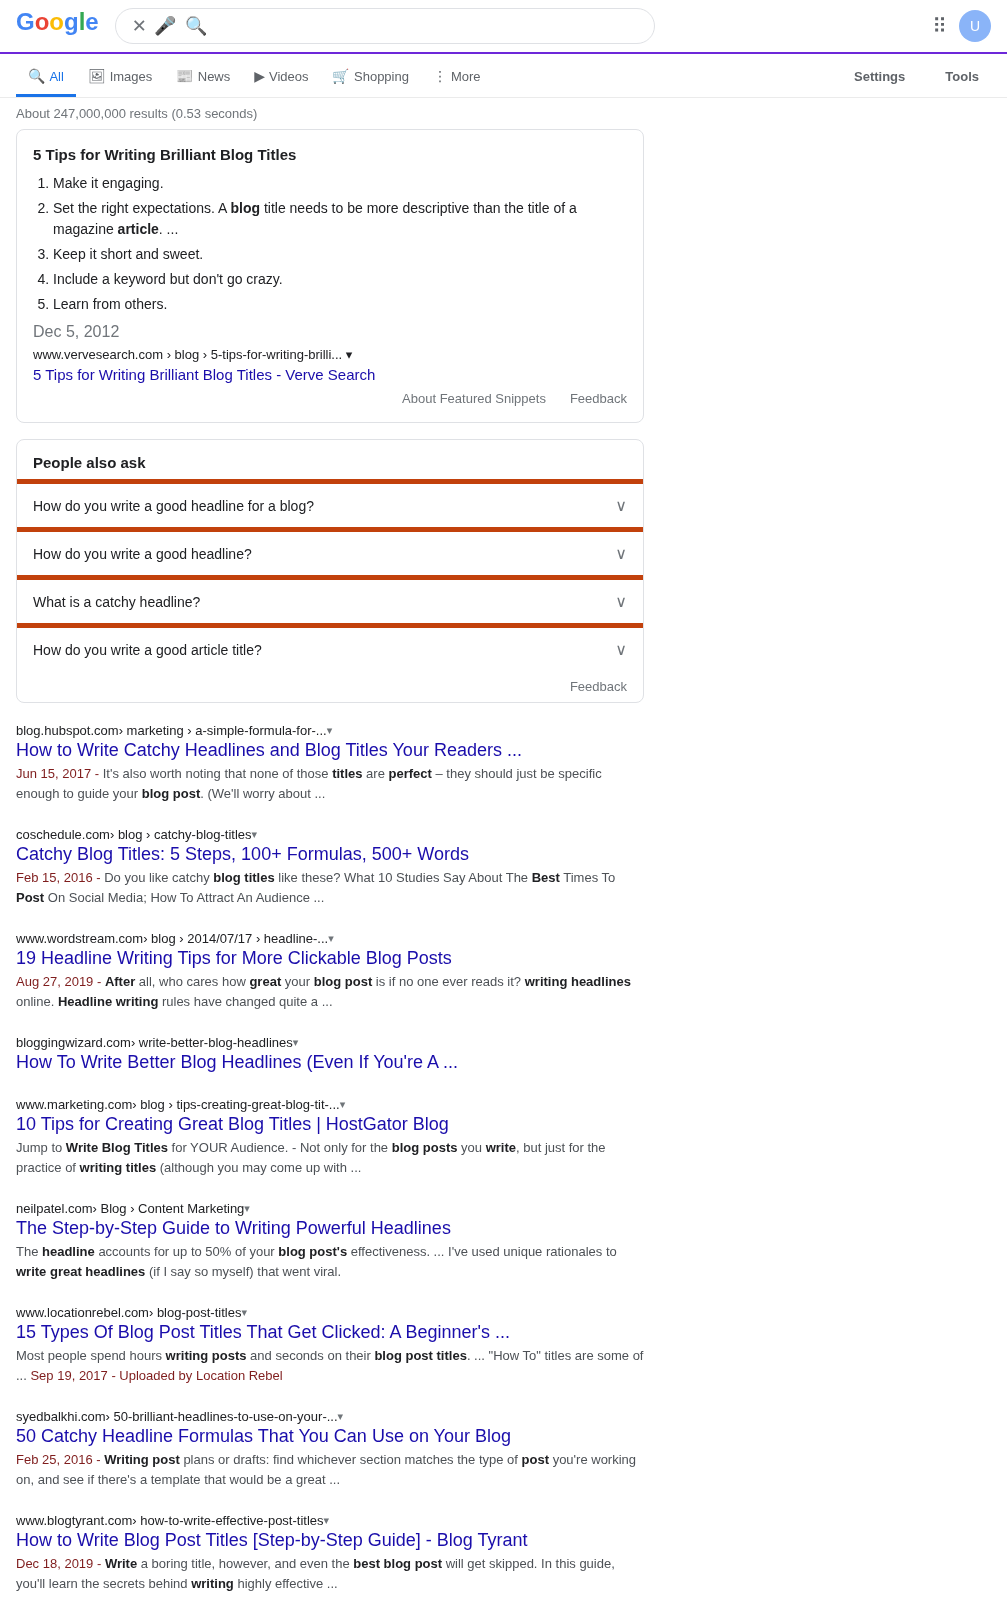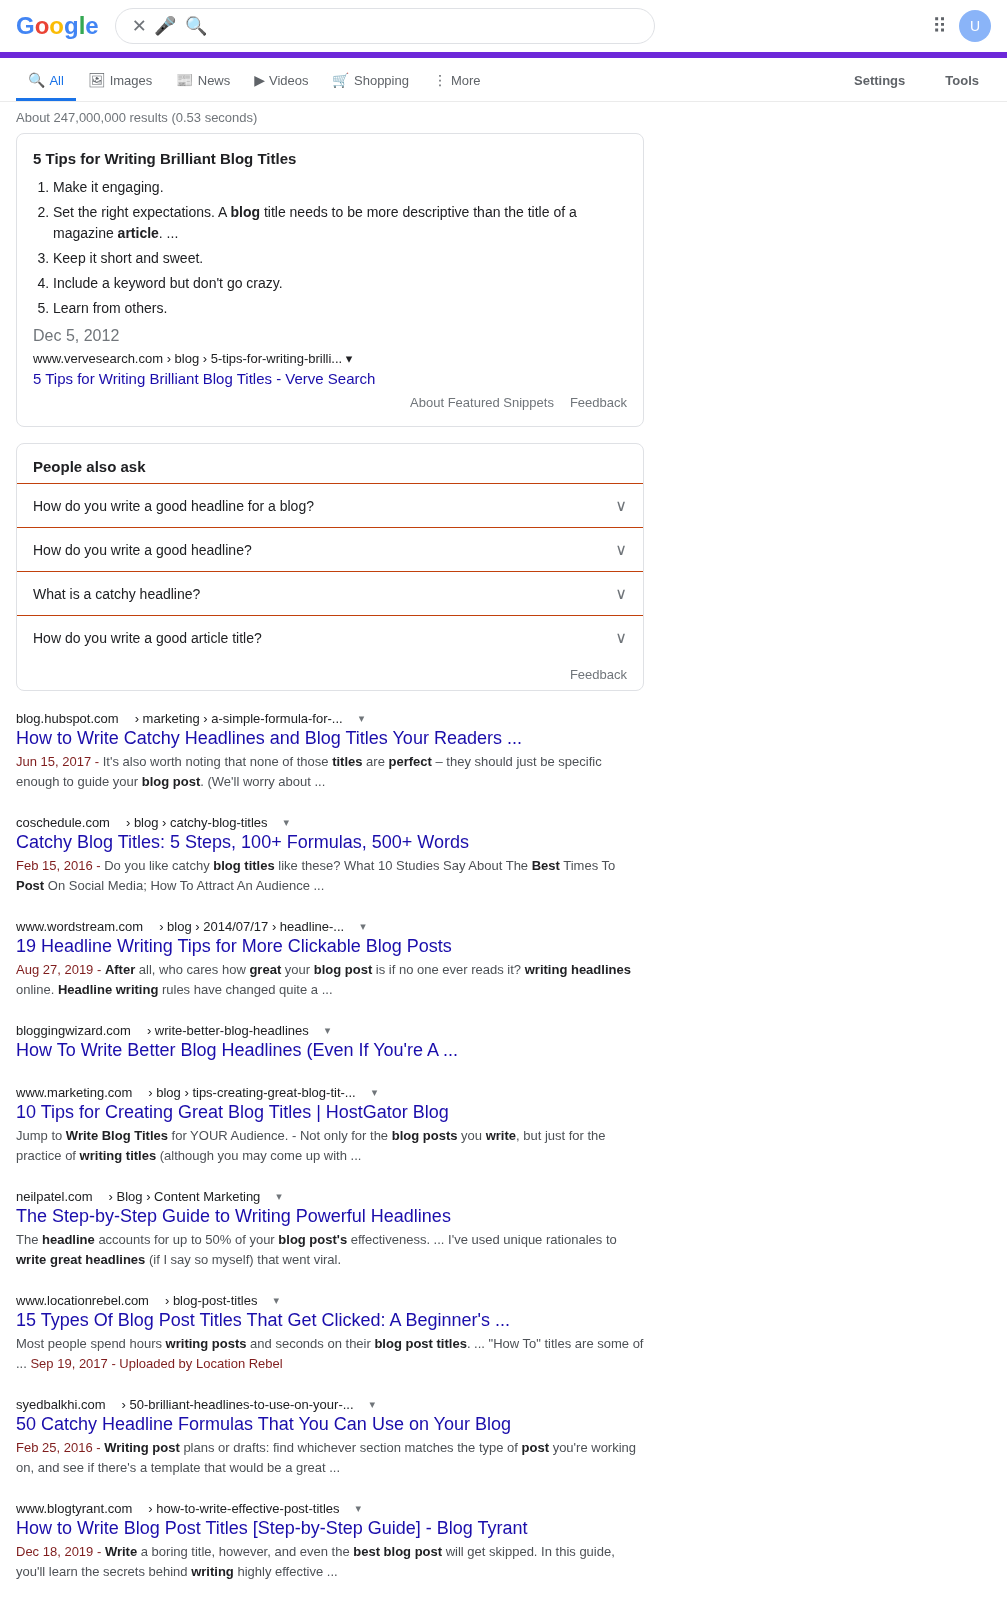--- a/index.html
+++ b/index.html
@@ -1,19 +1,19 @@
 <!DOCTYPE html>
 <html><head>
   <meta charset="utf-8">
   <style>
     * { box-sizing: border-box; margin: 0; padding: 0; }
     body { font-family: Arial, sans-serif; background: #fff; color: #202124; font-size: 14px; }
 
     
-    .header { display: flex; align-items: center; padding: 8px 16px; border-bottom: 6px solid #6d28d9; }
+    .header { display: flex; padding: 8px 16px; border-bottom: 2px solid #6d28d9; }
     .logo { font-size: 24px; font-weight: bold; margin-right: 16px; }
     .logo-g { color: #4285f4; }
     .logo-o1 { color: #ea4335; }
     .logo-o2 { color: #fbbc05; }
     .logo-o3 { color: #4285f4; }
     .logo-g2 { color: #34a853; }
     .logo-e { color: #4285f4; }
 
     .search-bar { display: flex; align-items: center; border: 1px solid #dfe1e5; border-radius: 24px; padding: 6px 16px; flex: 1; max-width: 540px; margin-right: 16px; }
     .search-input { border: none; outline: none; flex: 1; font-size: 16px; color: #202124; }
@@ -39,34 +39,34 @@
 
     
     .featured-snippet { border: 1px solid #dfe1e5; border-radius: 8px; padding: 16px; margin-bottom: 16px; }
     .snippet-title { font-weight: bold; font-size: 15px; margin-bottom: 10px; }
     .snippet-list { padding-left: 20px; margin-bottom: 8px; }
     .snippet-list li { margin-bottom: 4px; font-size: 14px; line-height: 1.5; }
     .snippet-list li strong { font-weight: bold; }
     .snippet-date { font-size: 16px; color: #70757a; margin-bottom: 6px; }
     .snippet-url { font-size: 13px; color: #202124; margin-bottom: 4px; }
     .snippet-link { color: #1a0dab; font-size: 15px; text-decoration: none; }
-    .snippet-footer { display: flex; justify-content: flex-end; gap: 16px; padding-top: 8px; font-size: 13px; color: #70757a; }
+    .snippet-footer { display: flex; justify-content: flex-end; gap: 24px; padding-top: 8px; font-size: 13px; color: #70757a; }
     .snippet-footer span { cursor: pointer; }
 
     
     .paa-box { border: 1px solid #dfe1e5; border-radius: 8px; margin-bottom: 20px; }
     .paa-title { font-size: 15px; font-weight: bold; padding: 14px 16px 8px; }
-    .paa-item { border-top: 1px solid #c2410c; padding: 12px 16px; display: flex; justify-content: space-between; align-items: center; cursor: pointer; }
+    .paa-item { border-top: 5px solid #c2410c; padding: 12px 16px; display: flex; justify-content: space-between; align-items: center; cursor: pointer; }
     .paa-question { font-size: 14px; }
     .paa-chevron { color: #70757a; font-size: 16px; }
     .paa-feedback { text-align: right; padding: 8px 16px; font-size: 13px; color: #70757a; cursor: pointer; }
 
     
     .search-result { margin-bottom: 24px; }
-    .result-url-line { display: flex; align-items: center; gap: 16px; margin-bottom: 2px; }
+    .result-url-line { display: flex; align-items: center; gap: 0; margin-bottom: 2px; }
     .result-domain { font-size: 13px; color: #202124; }
     .result-path { font-size: 13px; color: #202124; }
     .result-arrow { color: #70757a; font-size: 11px; cursor: pointer; }
     .result-title { font-size: 18px; color: #1a0dab; text-decoration: none; display: block; margin-bottom: 3px; }
     .result-date { color: #7f1d1d; font-size: 13px; }
     .result-snippet { font-size: 13px; color: #4d5156; line-height: 1.5; }
     .result-snippet strong { font-weight: bold; color: #202124; }
   </style>
 </head>
 <body>

